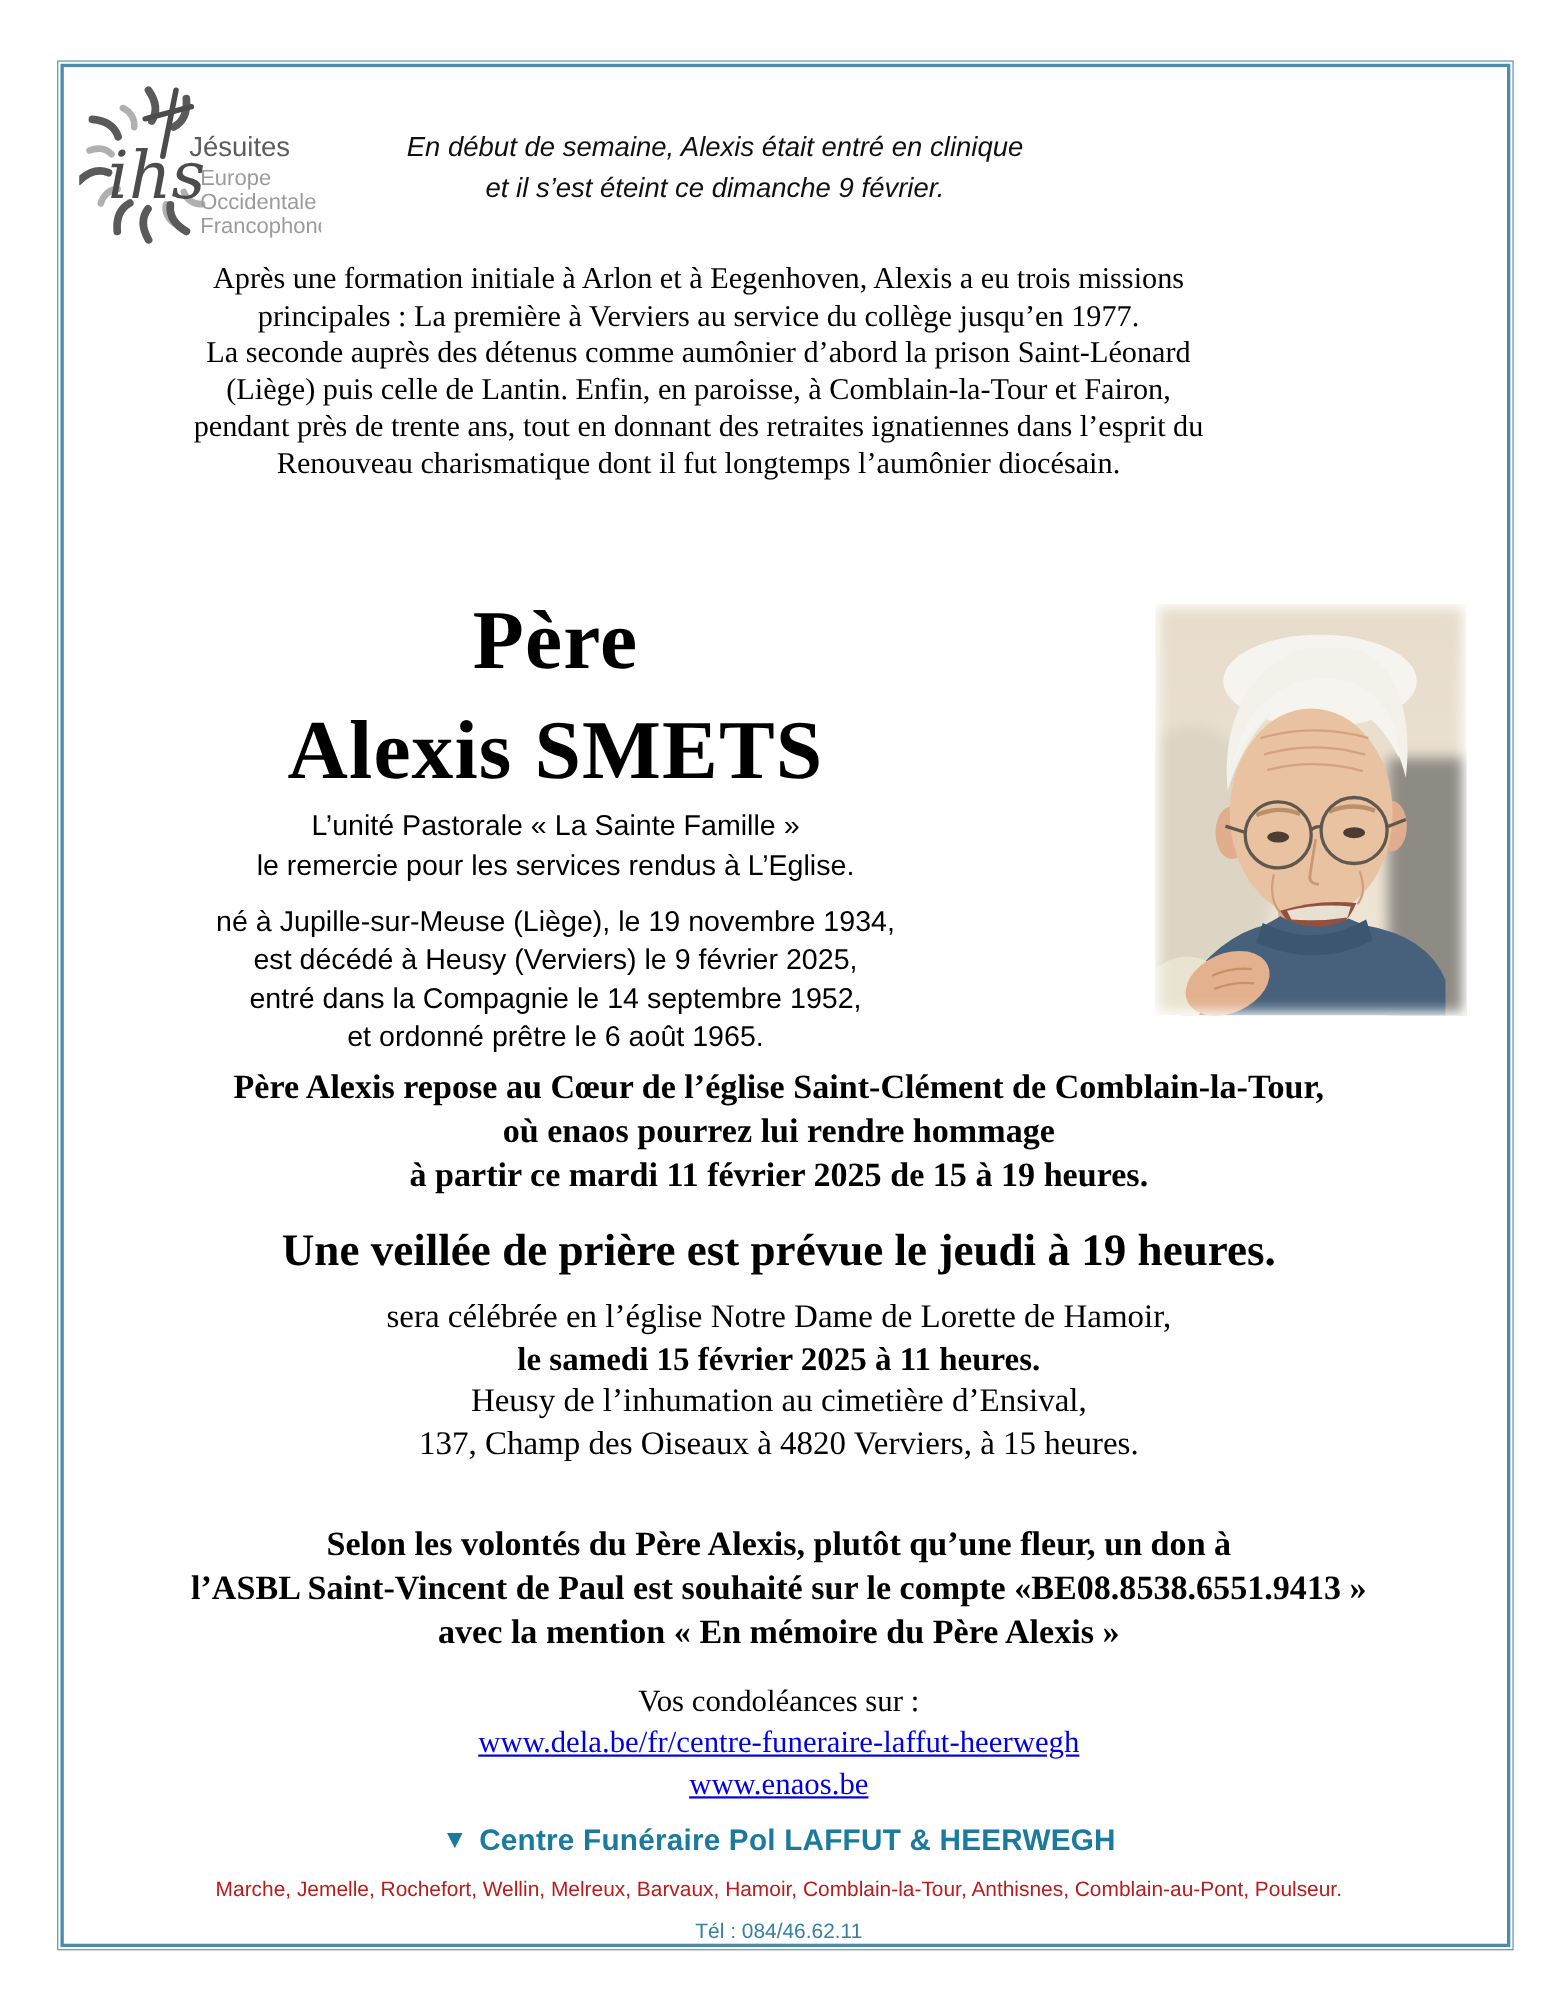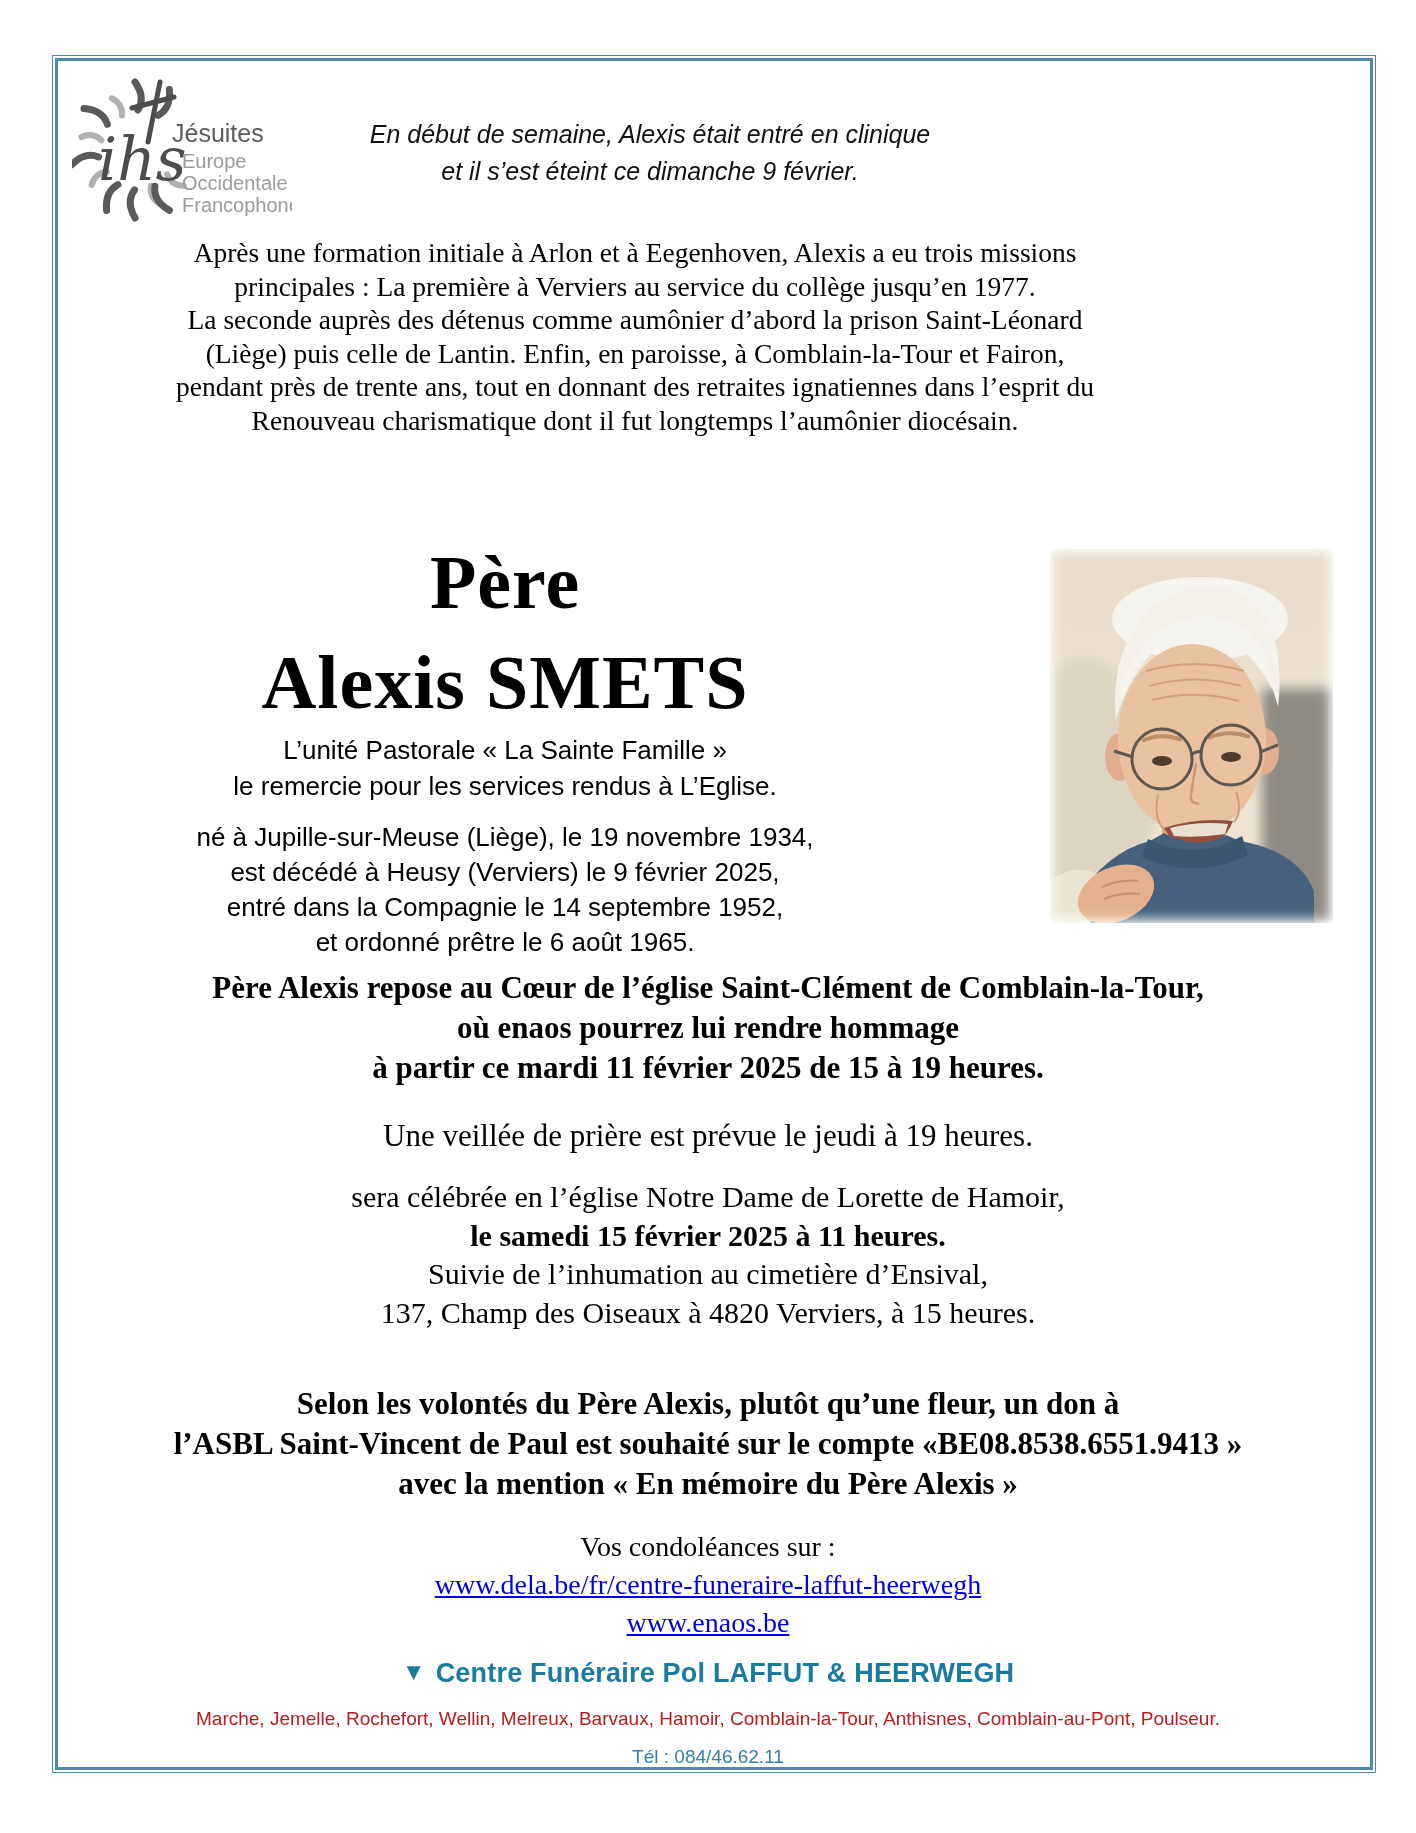--- a/index.html
+++ b/index.html
@@ -39,21 +39,21 @@
     left:105px; top:820px; width:800px; text-align:center;
     font-family:"Liberation Sans", sans-serif; font-size:26px; line-height:35px;
   }
 
   .photo { left:1050px; top:549px; width:283px; height:374px; }
   .photo svg { display:block; }
 
   .center-col { left:78px; width:1260px; text-align:center; }
 
   .repose { top:968px; font-weight:bold; font-size:31px; line-height:40px; }
-  .veillee { top:1116px; font-weight:normal; font-size:31px; line-height:40px; }
+  .veillee { top:1116px; font-weight:bold; font-size:41px; line-height:40px; }
   .ceremony { top:1178px; font-size:30px; line-height:38.5px; }
   .ceremony .bold-line { font-weight:bold; }
   .donation { top:1384px; font-weight:bold; font-size:31px; line-height:40px; }
 
   .condolences { top:1528px; font-size:28px; line-height:38px; }
   .condolences a { color:#0000e0; text-decoration:underline; }
 
   .footer-brand {
     top:1658px; font-family:"Liberation Sans", sans-serif; font-weight:bold;
     font-size:27px; color:#1b7a9e; letter-spacing:0.2px;
@@ -198,21 +198,21 @@
     <span class="line">à partir ce mardi 11 février 2025 de 15 à 19 heures.</span>
   </div>
 
   <div class="abs center-col veillee">
     <span class="line">Une veillée de prière est prévue le jeudi à 19 heures.</span>
   </div>
 
   <div class="abs center-col ceremony">
     <span class="line">sera célébrée en l’église Notre Dame de Lorette de Hamoir,</span>
     <span class="line bold-line">le samedi 15 février 2025 à 11 heures.</span>
-    <span class="line">Suivie de l’inhumation au cimetière d’Ensival,</span>
+    <span class="line">Heusy de l’inhumation au cimetière d’Ensival,</span>
     <span class="line">137, Champ des Oiseaux à 4820 Verviers, à 15 heures.</span>
   </div>
 
   <div class="abs center-col donation">
     <span class="line">Selon les volontés du Père Alexis, plutôt qu’une fleur, un don à</span>
     <span class="line">l’ASBL Saint-Vincent de Paul est souhaité sur le compte «BE08.8538.6551.9413 »</span>
     <span class="line">avec la mention « En mémoire du Père Alexis »</span>
   </div>
 
   <div class="abs center-col condolences">

